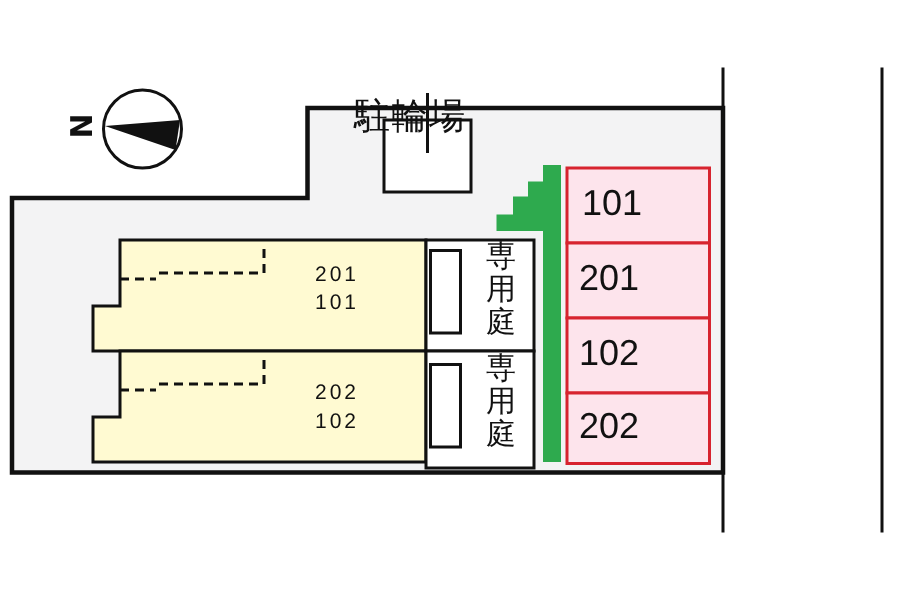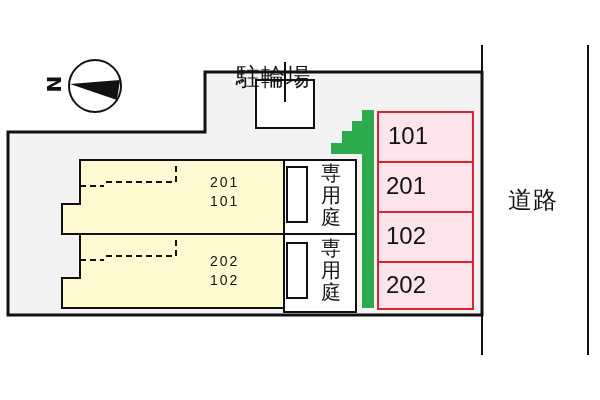--- a/index.html
+++ b/index.html
@@ -3,21 +3,21 @@
 <meta charset="utf-8">
 <style>
   html, body { margin:0; padding:0; background:#ffffff; }
   #stage { position:relative; width:600px; height:400px; background:#fff; overflow:hidden;
            font-family: "DejaVu Sans", "Liberation Sans", sans-serif; }
   svg { position:absolute; left:0; top:0; }
   .lbl { position:absolute; color:#111; white-space:nowrap; line-height:1; }
   .jp { font-size:24px; letter-spacing:1px; }
   .unit { font-size:14px; letter-spacing:2px; font-family:"Liberation Sans", sans-serif; }
   .park { font-size:24px; font-family:"Liberation Sans", sans-serif; }
-  .garden { font-size:20px; line-height:22px; width:26px; text-align:center; white-space:normal; }
+  .garden { font-size:20px; line-height:22px; width:26px; text-align:right; white-space:normal;font-family:Liberation Mono, monospace; }
 </style>
 </head>
 <body>
 
 <div id="stage">
   <svg width="600" height="400" viewBox="0 0 600 400">
 
     <path d="M8,132 L205,132 L205,72 L482,72 L482,315 L8,315 Z" fill="#f3f3f4" stroke="#111" stroke-width="3"></path>
 
     <rect x="256" y="80" width="58" height="48" fill="#fff" stroke="#111" stroke-width="2"></rect>
@@ -48,21 +48,20 @@
 
     <g>
       <circle cx="95" cy="86" r="26" fill="#fff" stroke="#111" stroke-width="2"></circle>
       <path d="M70,84 L120,80 L117,100 Z" fill="#111"></path>
     </g>
   </svg>
 
   <span class="lbl" style="left:46px;top:74px;font-size:20px;font-weight:bold;transform:rotate(-90deg);">N</span>
 
   <span class="lbl jp" style="left:236px;top:36px;margin-top:29px;">駐輪場</span>
-  <span class="lbl jp" style="left:508px;top:188px;">道路</span>
 
   <span class="lbl unit" style="left:210px;top:175px;">201</span>
   <span class="lbl unit" style="left:210px;top:194px;">101</span>
   <span class="lbl unit" style="left:210px;top:254px;">202</span>
   <span class="lbl unit" style="left:210px;top:273px;">102</span>
 
   <span class="lbl garden" style="left:318px;top:162px;">専用庭</span>
   <span class="lbl garden" style="left:318px;top:237px;">専用庭</span>
 
   <span class="lbl park" style="left:388px;top:124px;">101</span>

